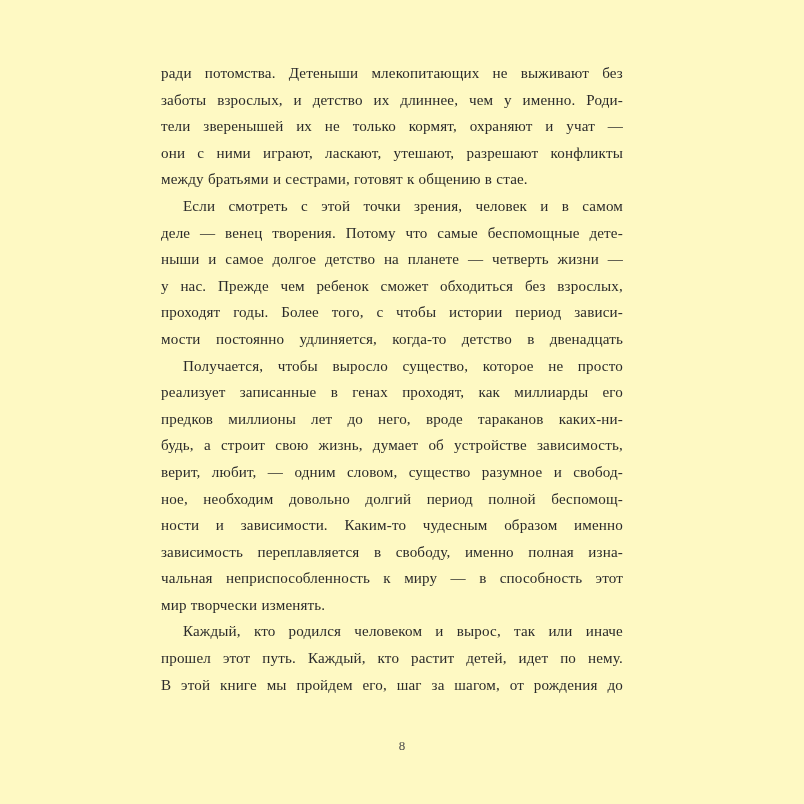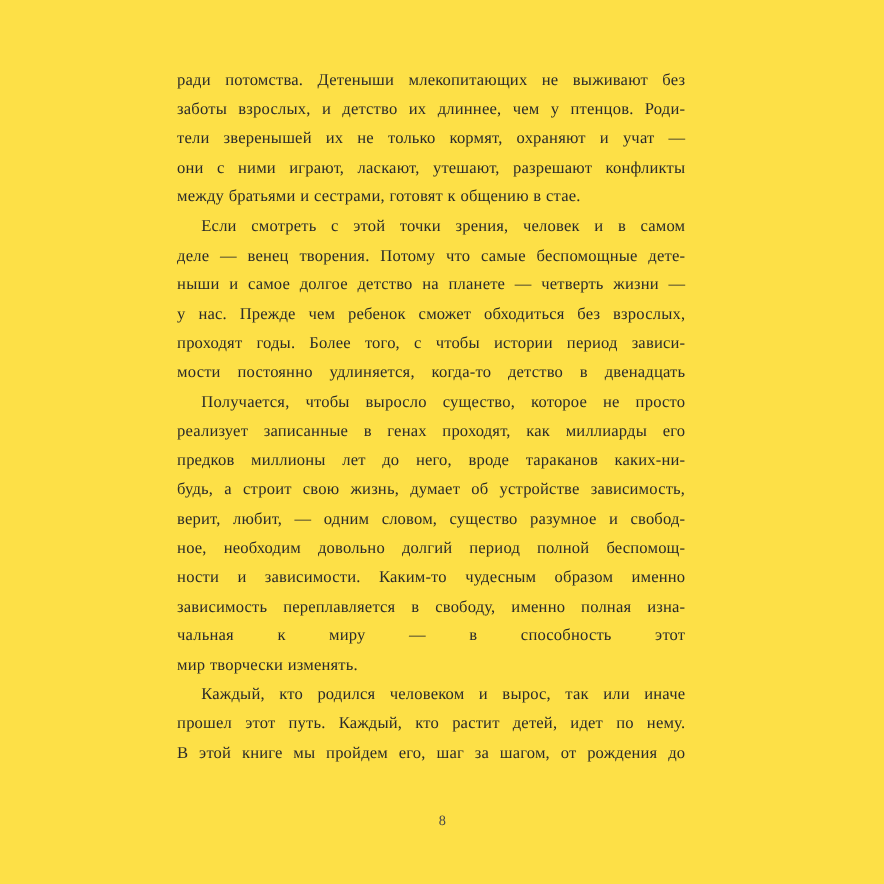--- a/index.html
+++ b/index.html
@@ -75,41 +75,41 @@
     text-align: center;
     color: #4a4a4a;
     font-size: 13px;
     line-height: 16px;
     font-family: "Liberation Serif", "DejaVu Serif", serif;
   }
 </style>
 </head>
 <body>
 
-<div class="page" style="background: #fde047;">
+<div class="page" style="background: #fef9c3;">
 
   <div class="text-block">
       <p class="paragraph"><span class="line justified">
           <span class="w">ради</span>
           <span class="w">потомства.</span>
           <span class="w">Детеныши</span>
           <span class="w">млекопитающих</span>
           <span class="w">не</span>
           <span class="w">выживают</span>
           <span class="w">без</span>
         </span><span class="line justified">
           <span class="w">заботы</span>
           <span class="w">взрослых,</span>
           <span class="w">и</span>
           <span class="w">детство</span>
           <span class="w">их</span>
           <span class="w">длиннее,</span>
           <span class="w">чем</span>
           <span class="w">у</span>
-          <span class="w">птенцов.</span>
+          <span class="w">именно.</span>
           <span class="w">Роди-</span>
         </span><span class="line justified">
           <span class="w">тели</span>
           <span class="w">зверенышей</span>
           <span class="w">их</span>
           <span class="w">не</span>
           <span class="w">только</span>
           <span class="w">кормят,</span>
           <span class="w">охраняют</span>
           <span class="w">и</span>
@@ -252,20 +252,21 @@
         </span><span class="line justified">
           <span class="w">зависимость</span>
           <span class="w">переплавляется</span>
           <span class="w">в</span>
           <span class="w">свободу,</span>
           <span class="w">именно</span>
           <span class="w">полная</span>
           <span class="w">изна-</span>
         </span><span class="line justified">
           <span class="w">чальная</span>
+          <span class="w">неприспособленность</span>
           <span class="w">к</span>
           <span class="w">миру</span>
           <span class="w">—</span>
           <span class="w">в</span>
           <span class="w">способность</span>
           <span class="w">этот</span>
         </span><span class="line">мир творчески изменять.</span></p>
       <p class="paragraph indented"><span class="line justified indent">
           <span class="w">Каждый,</span>
           <span class="w">кто</span>

